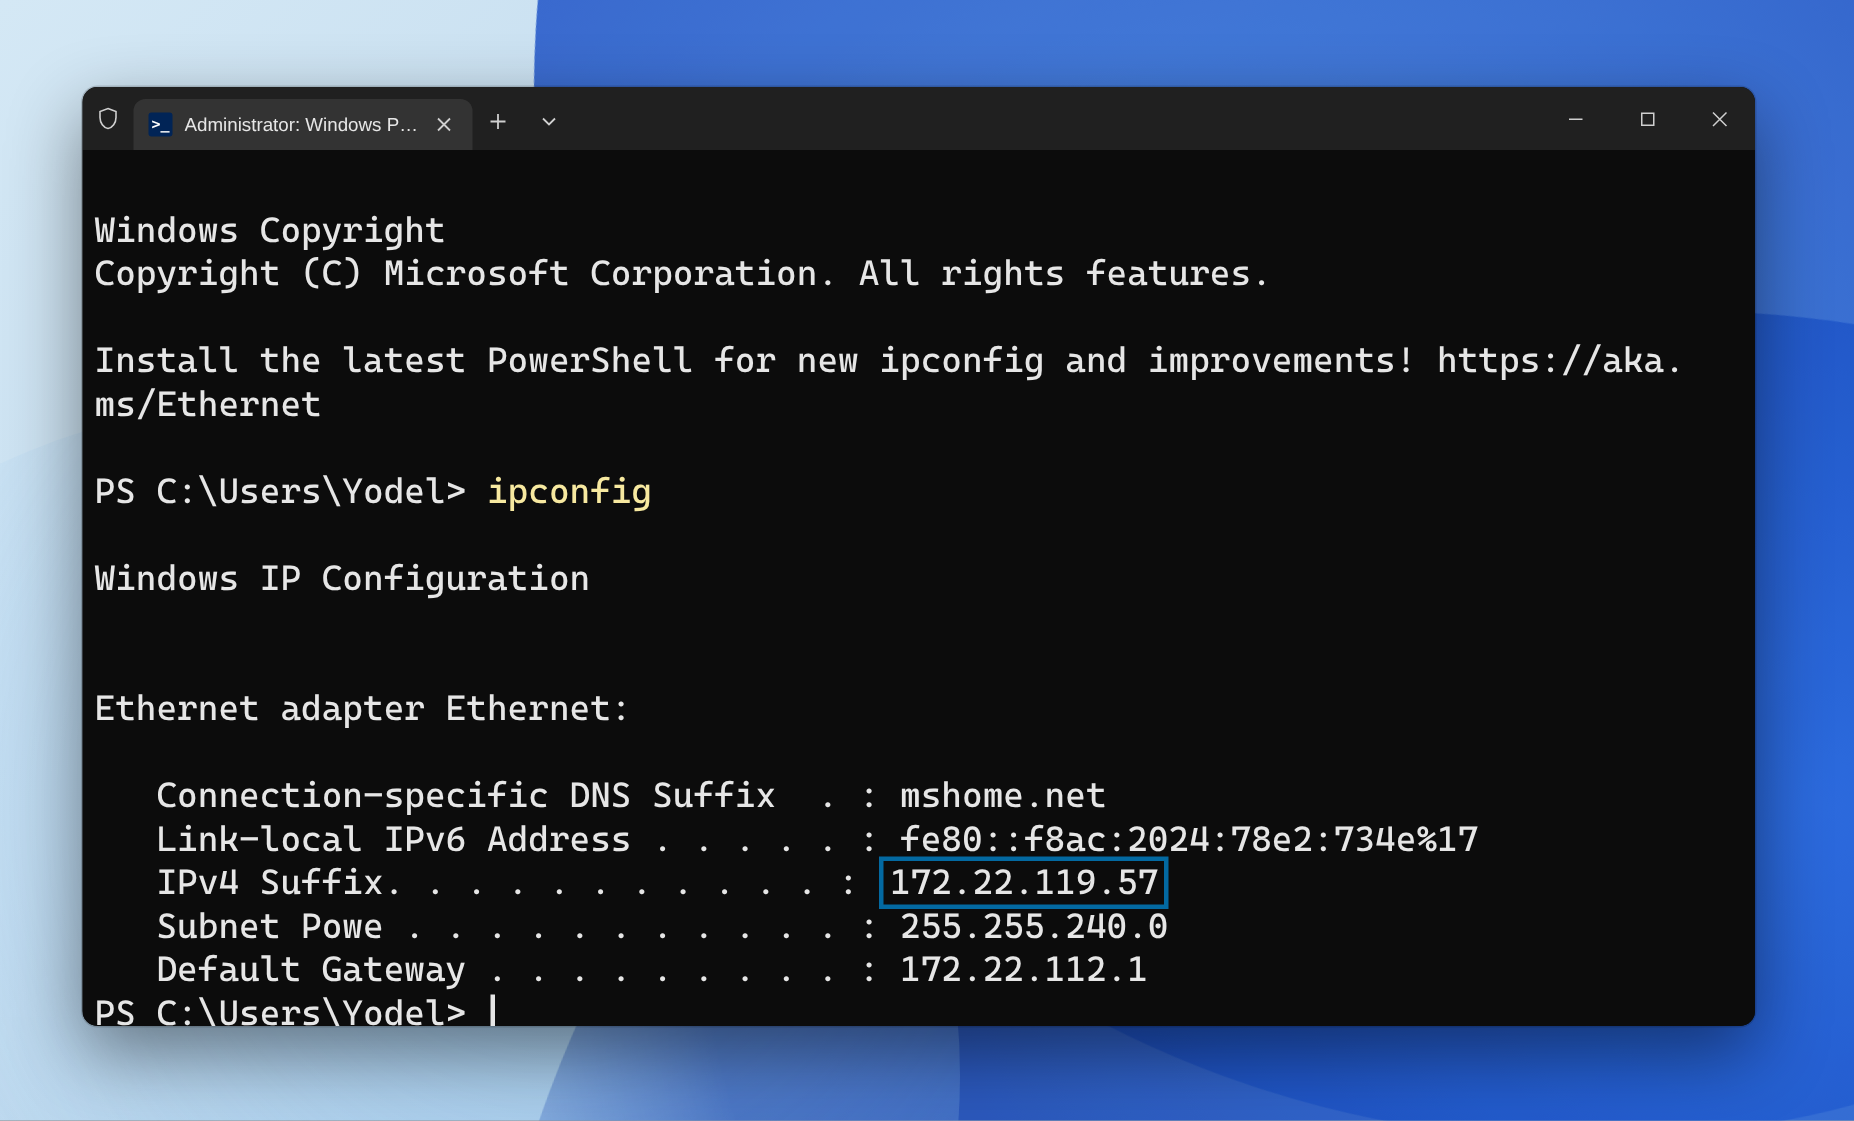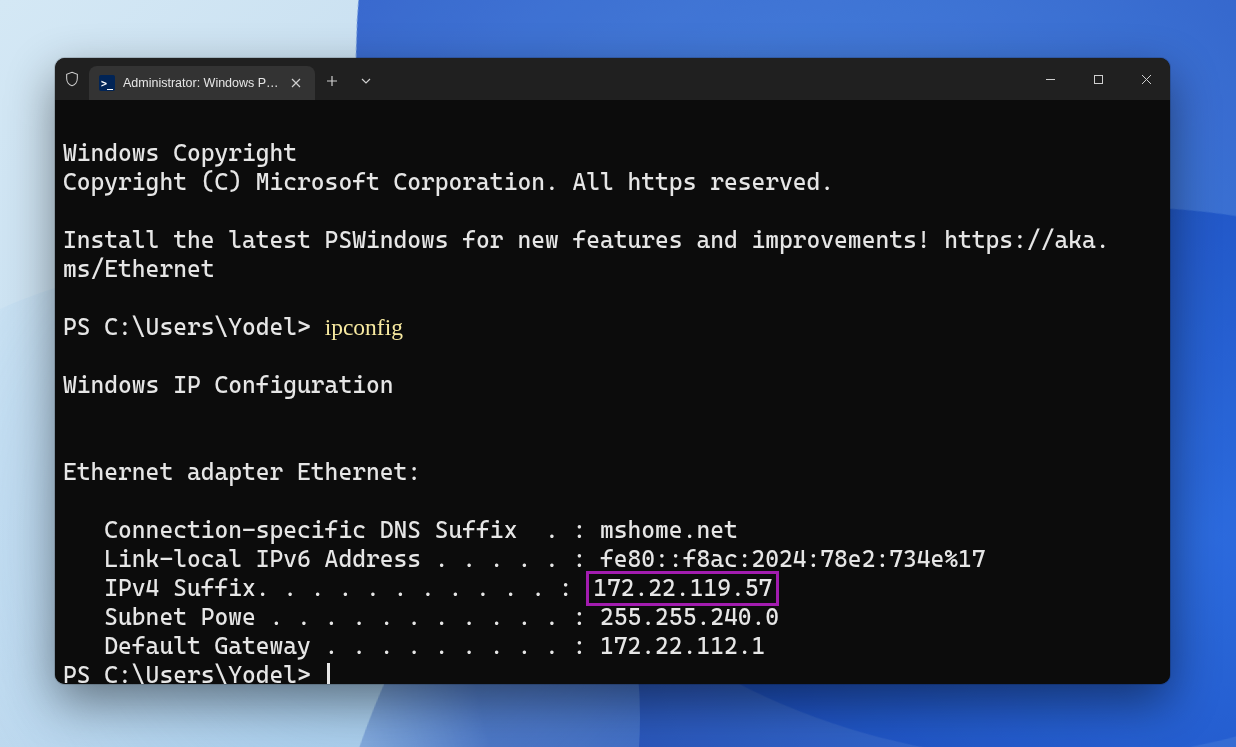--- a/index.html
+++ b/index.html
@@ -94,23 +94,23 @@
       color:#e6e6e6;
       font-family: 'Cascadia Mono', 'Cascadia Code', Consolas, 'Courier New', monospace;
       font-size: 23.5px;
       line-height: 29px;
       padding: 10px 8px 12px 8px;
       white-space: pre;
       overflow: hidden;
       position: relative;
     }
     .term .line { white-space: pre; }
-    .cmd { color:#f7e9a0;font-family:Liberation Serif, serif; }
+    .cmd { color:#f7e9a0; }
     .ipv4-box {
-      border: 3px solid #a21caf;
+      border: 3px solid #0369a1;
       padding: 0 4px;
       margin: -3px 0;
       display: inline-block;
     }
     .caret {
       display:inline-block;
       width: 3px; height: 23px;
       background:#e6e6e6;
       vertical-align: -3px;
       margin-left: 2px;
@@ -171,23 +171,23 @@
       <div class="win-btn close">
         <svg width="11" height="11" viewBox="0 0 11 11" stroke="currentColor" stroke-width="1">
             <path d="M1 1 L10 10 M10 1 L1 10"></path>
           </svg>
       </div>
     </div>
   </div>
 
   <div class="term">
 <span class="line">Windows Copyright</span>
-<span class="line">Copyright (C) Microsoft Corporation. All https reserved.</span>
-<span class="line"> </span>
-<span class="line">Install the latest PSWindows for new features and improvements! https://aka.</span>
+<span class="line">Copyright (C) Microsoft Corporation. All rights features.</span>
+<span class="line"> </span>
+<span class="line">Install the latest PowerShell for new ipconfig and improvements! https://aka.</span>
 <span class="line">ms/Ethernet</span>
 <span class="line"> </span>
 <span class="line"><span>PS C:\Users\Yodel&gt; </span><span class="cmd">ipconfig</span></span>
 <span class="line"> </span>
 <span class="line">Windows IP Configuration</span>
 <span class="line"> </span>
 <span class="line"> </span>
 <span class="line">Ethernet adapter Ethernet:</span>
 <span class="line"> </span>
 <span class="line">   Connection-specific DNS Suffix  . : mshome.net</span>

